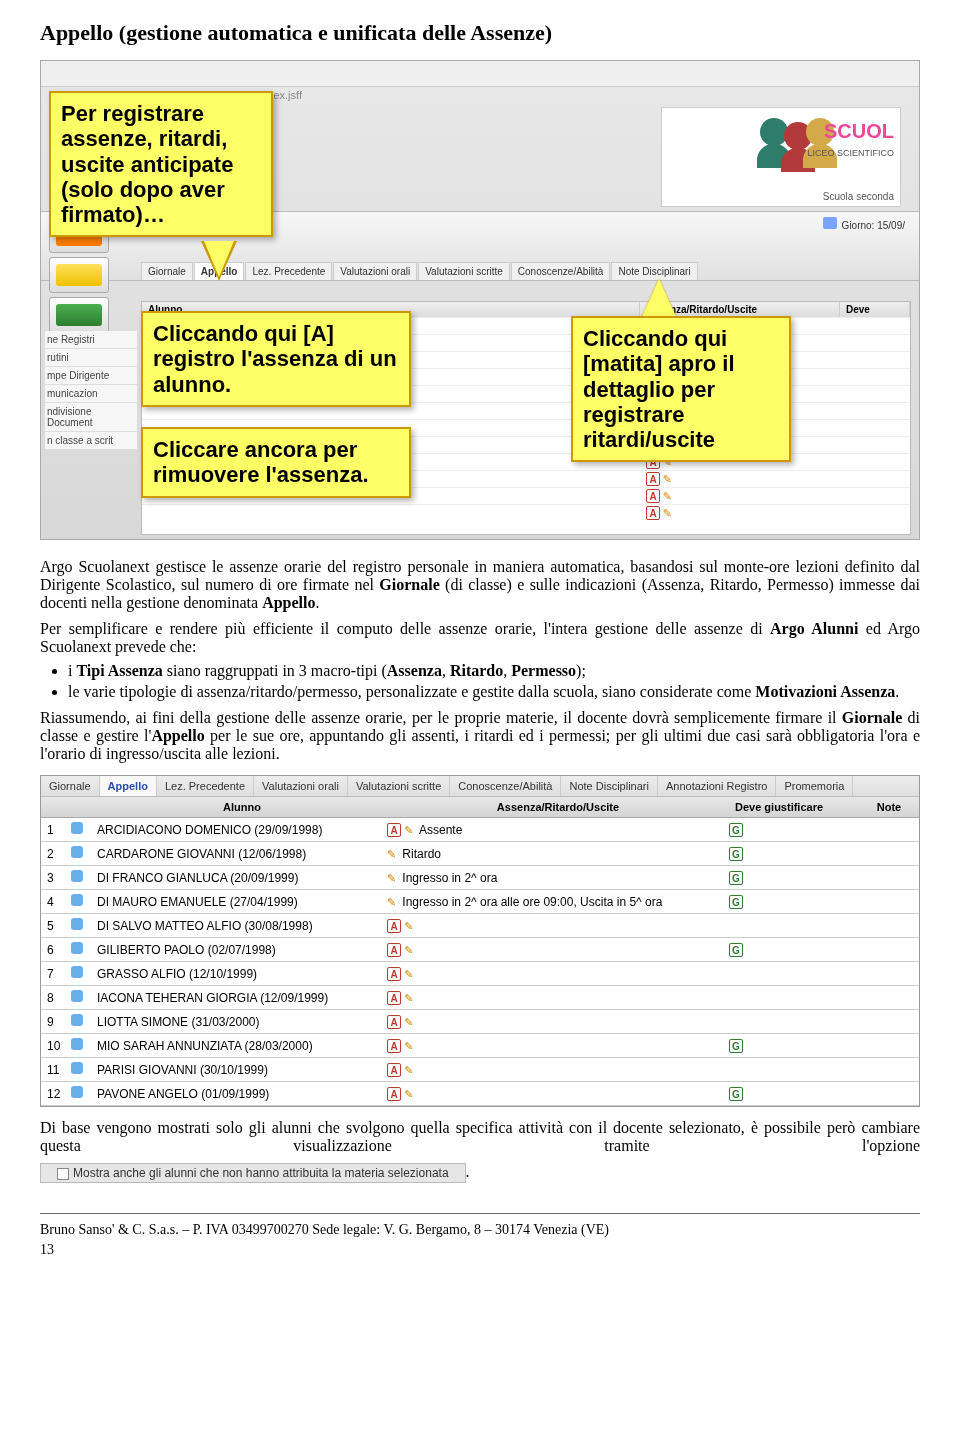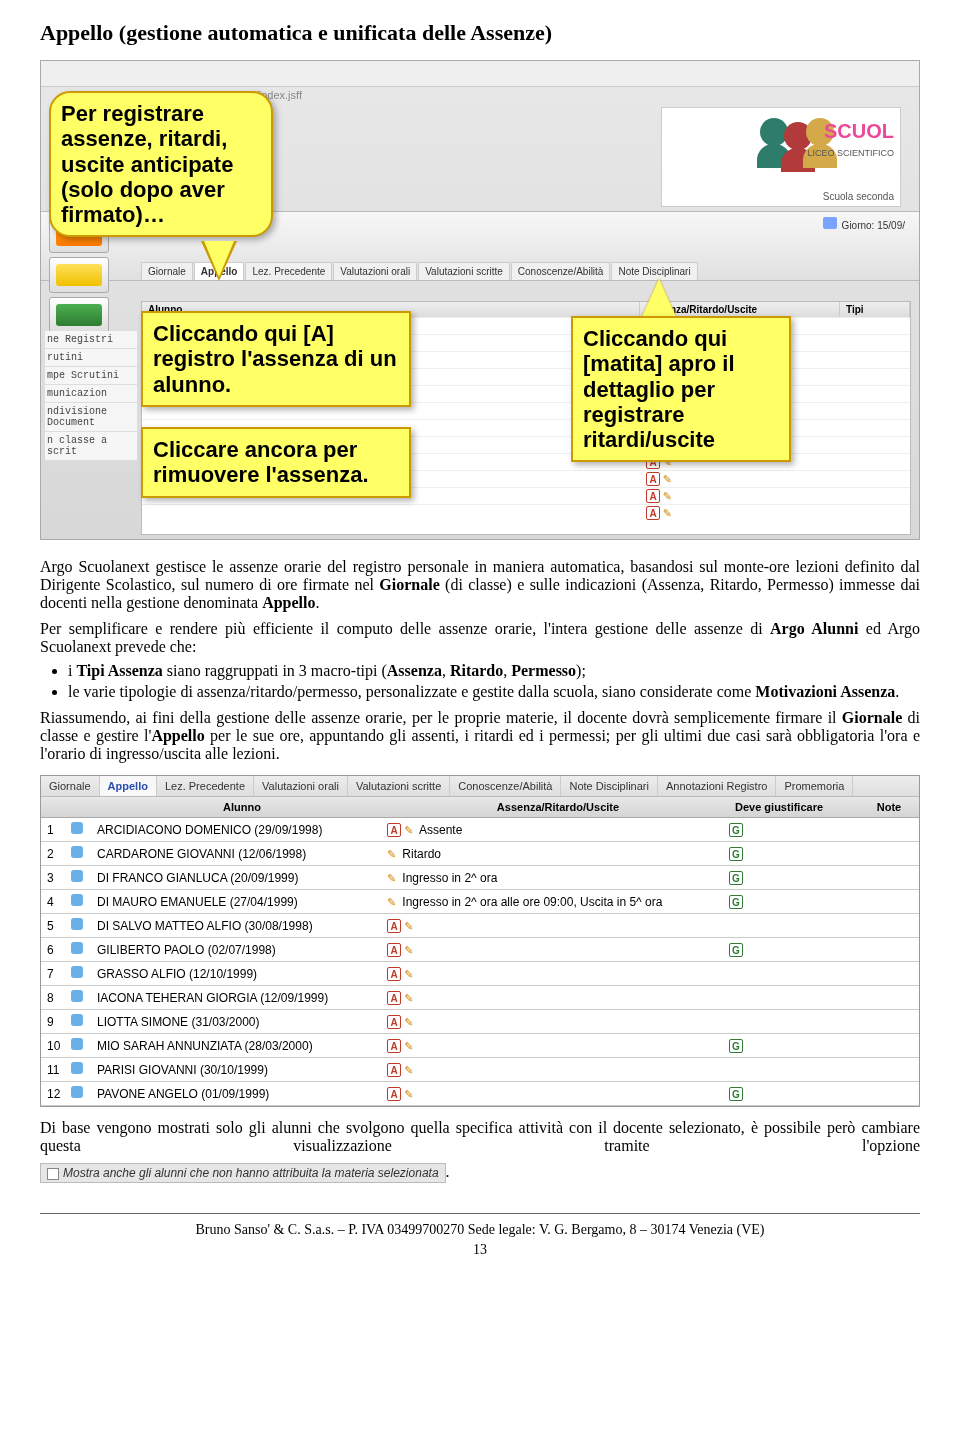--- a/index.html
+++ b/index.html
@@ -69,37 +69,37 @@
     font-size: 10px;
     color: #333;
   }
   .tab-row span { padding: 3px 6px; border: 1px solid #ccc; border-bottom: none; background: #f0f0f0; margin-right: 1px; }
   .tab-row span.active { background: #fff; font-weight: bold; }
   .left-sidebar {
     position: absolute;
     left: 4px; top: 270px;
     width: 92px;
     font-size: 10px;
-    font-family: Liberation Mono, monospace;
+    font-family: Liberation Sans, sans-serif;
     color: #444;
   }
   .left-sidebar div { padding: 3px 2px; border-bottom: 1px solid #ddd; background: #f6f6f6; }
   .callout {
     position: absolute;
     background: #ffff66;
     border: 2px solid #cc9900;
     padding: 8px 10px;
     font-family: Arial, sans-serif;
     font-size: 22px;
     font-weight: bold;
     color: #000;
     line-height: 1.15;
     box-shadow: 3px 3px 6px rgba(0,0,0,0.3);
   }
-  .callout1 { left: 8px; top: 30px; width: 224px; border-radius: 21px; }
+  .callout1 { left: 8px; top: 30px; width: 224px; }
   .callout2 { left: 100px; top: 250px; width: 270px; z-index: 3; }
   .callout2b { left: 100px; top: 366px; width: 270px; z-index: 3; }
   .callout3 { left: 530px; top: 255px; width: 220px; z-index: 3; }
   .arrow-down {
     position: absolute;
     width: 0; height: 0;
     border-left: 18px solid transparent;
     border-right: 18px solid transparent;
     border-top: 40px solid #cc9900;
   }
@@ -152,29 +152,28 @@
   .lt-tabs span.active { font-weight:bold; color:#2a4db0; background:#f8f8f8; }
   .lt-head { display:flex; background:linear-gradient(#e8e8e8,#d4d4d4); font-weight:bold; font-size:11px; border-bottom:1px solid #aaa; }
   .lt-head div { padding:4px 6px; }
   .lt-head .c0{width:30px;} .lt-head .c1{width:26px;} .lt-head .c2{flex:0 0 290px;} .lt-head .c3{flex:1;} .lt-head .c4{width:130px;} .lt-head .c5{width:60px;}
   .lt-row { display:flex; border-bottom:1px solid #ccc; background:#fff; align-items:center; min-height:24px; }
   .lt-row .c0{width:30px; padding-left:6px;} .lt-row .c1{width:26px;} .lt-row .c2{flex:0 0 290px;} .lt-row .c3{flex:1;} .lt-row .c4{width:130px;} .lt-row .c5{width:60px;}
   .option-chip {
     display: inline-block;
     background: #e6e6e6;
     border: 1px solid #bbb;
-    padding: 2px 6px;
+    padding: 2px 16px;
     font-family: Arial, sans-serif;
     font-size: 12px;
     color: #333;
-    font-style: italic;
   }
   .checkbox-fake { display:inline-block; width:12px; height:12px; border:1px solid #888; background:#fff; vertical-align:middle; margin-right:4px; }
   .footer-rule { border:none; border-top:1px solid #666; margin-top:30px; }
-  .footer-line { text-align:center; font-size:14px; margin:4px 0; }
+  .footer-line { font-size:14px; margin:4px 0; }
   .giorno-badge { position:absolute; right:14px; top:156px; font-family:Arial,sans-serif; font-size:10px; color:#333; }
   .giorno-badge .nav { display:inline-block; width:14px; height:12px; background:#7aa3ff; margin-right:2px; border-radius:2px; }
   .saga { position:absolute; left:420px; top:152px; font-family:Arial,sans-serif; font-size:9px; text-align:center; color:#555; line-height:1.1; }
   .big-icons { position:absolute; left:106px; top:156px; display:flex; gap:6px; }
   .bicon { width:26px; height:26px; border:1px solid #aaa; border-radius:3px; background:linear-gradient(#fff,#ddd); position:relative; }
   .bicon.cal::after{content:""; position:absolute; inset:4px; background:#3a8f3a; border-radius:2px;}
   .bicon.folder::after{content:""; position:absolute; inset:4px; background:#e0b040; border-radius:2px;}
   .left-bigicons{ position:absolute; left:8px; top:156px; display:flex; flex-direction:column; gap:4px;}
   .left-bigicons .sq{ width:60px; height:36px; border:1px solid #aaa; background:linear-gradient(#fff,#ddd); border-radius:3px; position:relative;}
   .left-bigicons .sq.o::after{content:""; position:absolute; inset:6px; background:linear-gradient(#ff9a00,#ff7a00); border-radius:3px;}
@@ -235,31 +234,31 @@
 
   <div class="left-bigicons">
     <div class="sq o"></div>
     <div class="sq y"></div>
     <div class="sq g"></div>
   </div>
 
   <div class="left-sidebar">
     <div>ne Registri</div>
     <div>rutini</div>
-    <div>mpe Scrutini</div>
+    <div>mpe Dirigente</div>
     <div>municazion</div>
     <div>ndivisione Document</div>
     <div>n classe a scrit</div>
   </div>
 
   <div class="grid-area">
     <div class="grid-head">
       <div style="flex:1">Alunno</div>
       <div style="width:200px">Assenza/Ritardo/Uscite</div>
-      <div style="width:70px">Tipi</div>
+      <div style="width:70px">Deve</div>
     </div>
     <div class="grid-body" id="fig-rows">
         <div class="grid-row">
           <div style="flex:1">&nbsp;</div>
           <div style="width:200px"><span class="badge-a">A</span> <span class="pencil"></span></div>
           <div style="width:70px"></div>
         </div>
         <div class="grid-row">
           <div style="flex:1">&nbsp;</div>
           <div style="width:200px"><span class="badge-a">A</span> <span class="pencil"></span></div>

